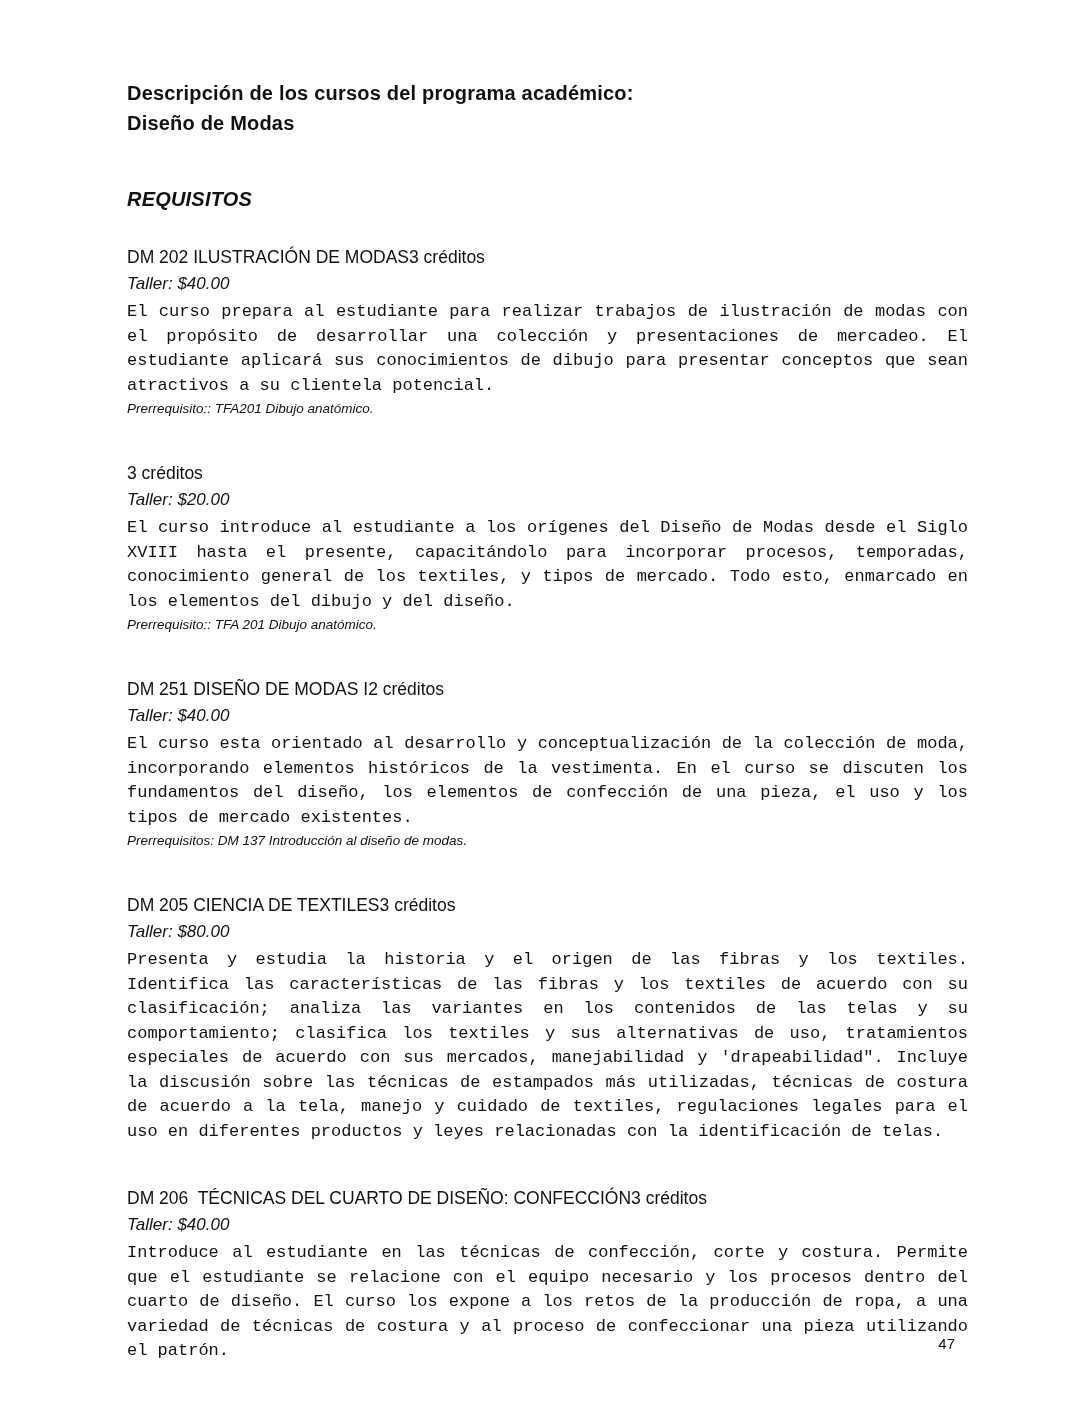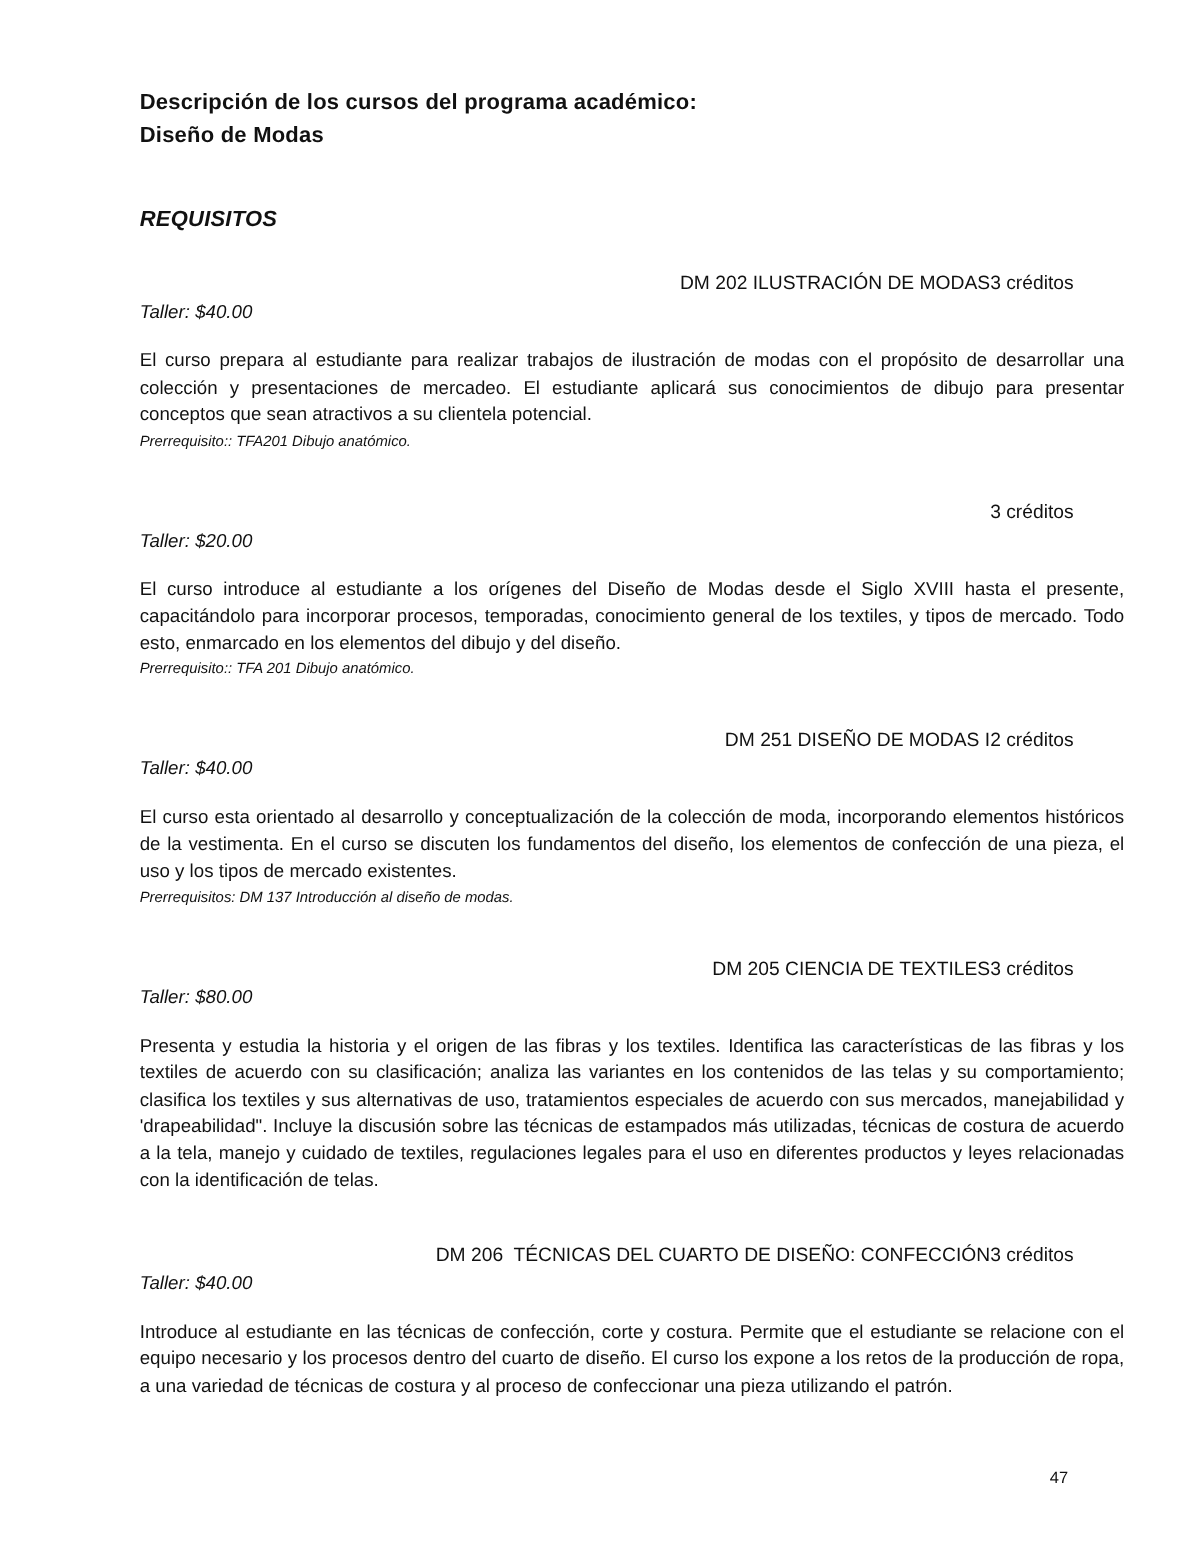--- a/index.html
+++ b/index.html
@@ -8,67 +8,68 @@
     width: 1088px;
     height: 1408px;
     position: relative;
     font-family: "Liberation Sans", sans-serif;
     color: #111111;
     overflow: hidden;
   }
   .page {
     position: absolute;
     inset: 0;
-    padding: 78px 66px 0 127px;
+    padding: 78px 120px 0 127px;
   }
   .doc-title {
     font-size: 20px;
     font-weight: bold;
     line-height: 30px;
     letter-spacing: 0.2px;
   }
   .section-label {
     margin-top: 50px;
     font-size: 20px;
     font-weight: bold;
     font-style: italic;
     letter-spacing: 0.2px;
   }
   .course { margin-top: 42px; }
   .course.first { margin-top: 34px; }
   .course-header {
     display: flex;
-    justify-content: flex-end;
+    justify-content: flex-start;
     align-items: baseline;
     font-size: 17.5px;
     line-height: 24px;
   }
   .course-title { white-space: pre-wrap; }
   .course-credits { margin-right: 46px; white-space: nowrap; }
   .course-fee {
     font-style: italic;
     font-size: 17px;
     line-height: 24px;
     margin-top: 3px;
   }
   .course-desc {
     font-size: 17px;
     line-height: 24.5px;
     text-align: justify;
-    margin-top: 20px;
+    margin-top: 4px;
+    font-family: Liberation Mono, monospace;
   }
   .course-prereq {
     font-style: italic;
     font-size: 13.5px;
     line-height: 20px;
     margin-top: 1px;
   }
   .page-number {
     position: absolute;
-    right: 117px;
+    right: 133px;
     bottom: 56px;
     font-size: 15px;
   }
 </style>
 </head>
 <body>
 
 <div class="page">
 
   <div class="doc-title">

